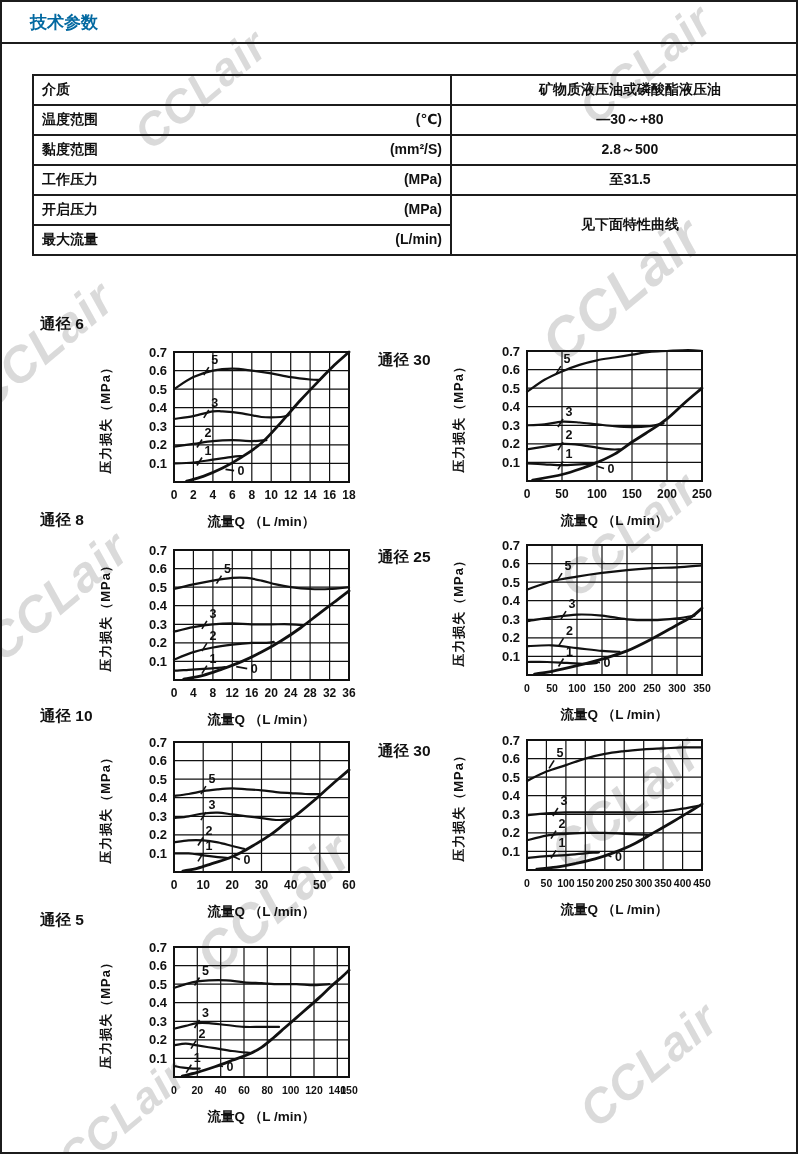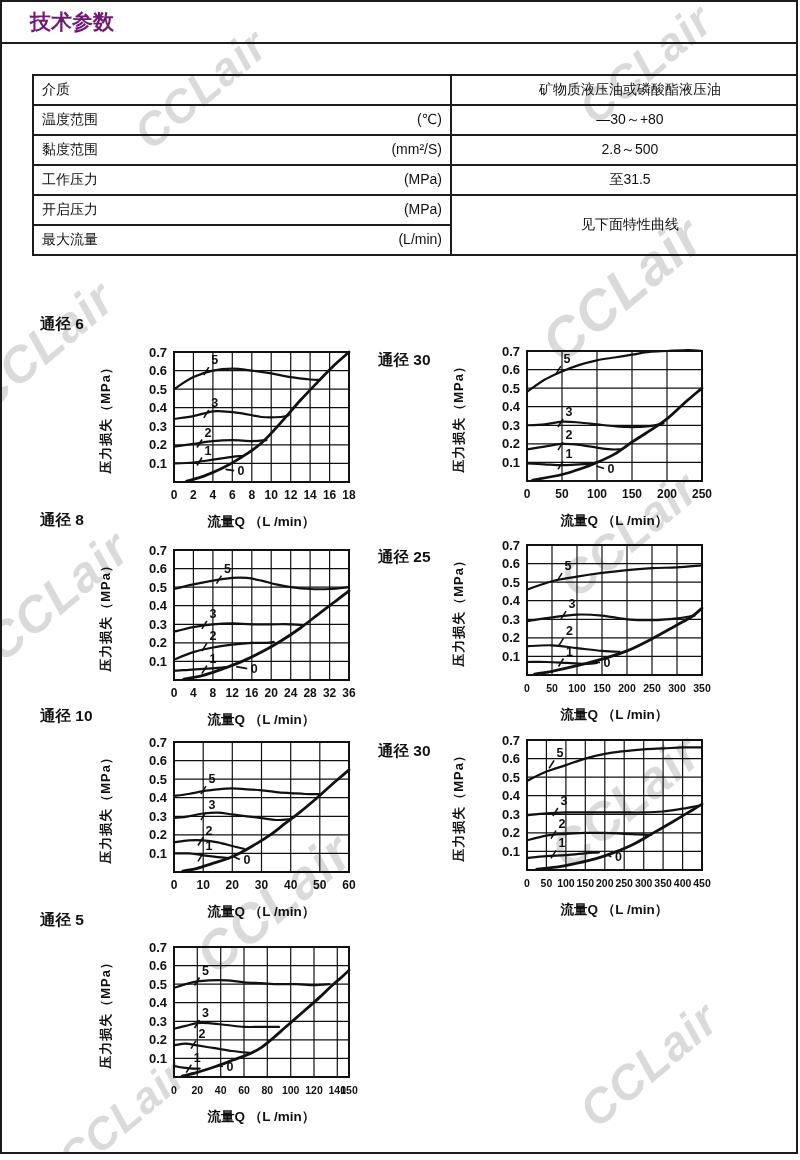--- a/index.html
+++ b/index.html
@@ -2,23 +2,23 @@
 <html><head>
 <meta charset="utf-8">
 <style>
   html,body{margin:0;padding:0;background:#fff;}
   body{width:800px;height:1160px;font-family:"Liberation Sans","DejaVu Sans",sans-serif;}
   .page{position:relative;width:794px;height:1150px;border:2px solid #1c1c1c;background:#fff;overflow:hidden;}
   .wm{position:absolute;color:#bdbdbd;opacity:.55;font-weight:bold;font-style:italic;
       transform:rotate(-40deg);white-space:nowrap;pointer-events:none;letter-spacing:1px;}
   .header{position:absolute;top:0;left:0;right:0;height:42px;border-bottom:2px solid #1c1c1c;
       display:flex;align-items:center;padding-left:28px;box-sizing:border-box;}
-  .header span{font-weight:bold;font-size:21px;color:#701a75;}
+  .header span{font-weight:bold;font-size:17px;color:#0369a1;}
   table.params{position:absolute;top:72px;left:30px;width:740px;border-collapse:collapse;table-layout:fixed;}
-  table.params td{border:2px solid #1c1c1c;height:28px;font-size:14px;color:#111;padding:0 8px;background:transparent;}
+  table.params td{border:2px solid #1c1c1c;height:28px;font-size:14px;color:#111;padding:0 8px;background:transparent;font-weight:bold;}
   table.params td.lbl{width:400px;}
   table.params td.lbl .name{float:left;}
   table.params td.lbl .unit{float:right;}
   table.params td.val{width:340px;text-align:center;}
   .section-bar{position:absolute;top:264px;left:0;right:0;height:41px;border-top:2px solid #1c1c1c;
       border-bottom:2px solid #1c1c1c;display:flex;align-items:center;padding-left:12px;box-sizing:border-box;}
   .section-bar span{font-weight:bold;font-size:15.5px;color:#111;}
   #charts-area{position:absolute;inset:0;padding-left:16px;}
   .chart-block{position:absolute;}
   .chart-title{position:absolute;font-weight:bold;font-size:15.5px;color:#111;white-space:nowrap;}

